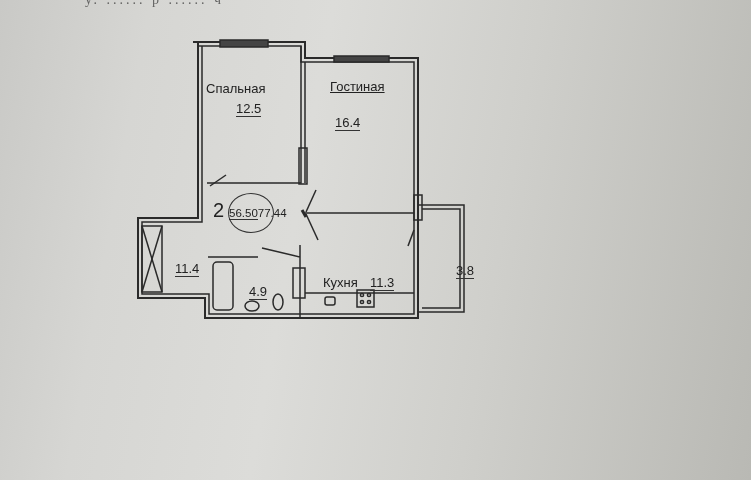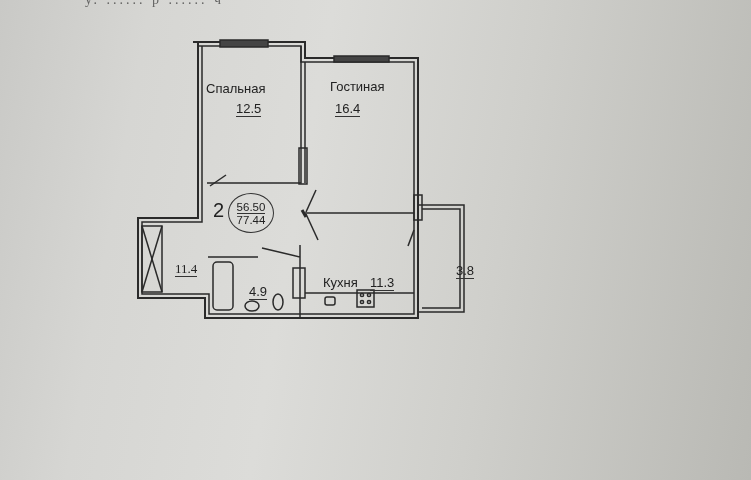--- a/index.html
+++ b/index.html
@@ -11,21 +11,21 @@
   .top-text {
     position:absolute; left:85px; top:-8px; color:#333;
     font-family: "Liberation Serif", serif; font-size:14px; letter-spacing:3px; opacity:.7;
   }
   svg.plan { position:absolute; left:0; top:0; }
   .lbl { position:absolute; color:#222; font-size:13px; line-height:1; }
   .num { border-bottom:1.5px solid #333; padding-bottom:1px; }
   .area-circle {
     position:absolute; left:228px; top:193px; width:44px; height:38px;
     border:1.5px solid #333; border-radius:50%;
-    display:flex; flex-direction:column; align-items:center; justify-content:center;
+    display:flex; flex-direction:row; align-items:center; justify-content:flex-start;
     font-size:11.5px; color:#222;
   }
   .area-circle span:first-child { border-bottom:1px solid #333; }
   .rooms-count { position:absolute; left:213px; top:199px; font-size:20px; color:#222; }
 </style>
 </head>
 <body>
 
 <div class="top-text">у. ...... р ...... ч</div>
 
@@ -66,23 +66,23 @@
     <line x1="162" y1="226" x2="142" y2="292"></line>
 
     <path d="M418 205 L464 205 L464 312 L418 312 M422 209 L460 209 L460 308 L422 308"></path>
     <rect x="414" y="195" width="8" height="25"></rect>
     <line x1="408" y1="246" x2="414" y2="230"></line>
   </g>
 </svg>
 
 <div class="lbl" style="left:206px;top:82px;">Спальная</div>
 <div class="lbl num" style="left:236px;top:102px;">12.5</div>
-<div class="lbl" style="left:330px;top:80px;">Гостиная</div>
-<div class="lbl num" style="left:335px;top:102px;">16.4</div>
-<div class="lbl num" style="left:175px;top:262px;font-family:Liberation Serif, serif;">11.4</div>
+<div class="lbl" style="left:330px;top:80px;text-decoration:underline;">Гостиная</div>
+<div class="lbl num" style="left:335px;top:116px;">16.4</div>
+<div class="lbl num" style="left:175px;top:262px;">11.4</div>
 <div class="lbl num" style="left:249px;top:262px;margin-top:23px;">4.9</div>
 <div class="lbl" style="left:323px;top:276px;">Кухня</div>
 <div class="lbl num" style="left:370px;top:276px;">11.3</div>
 <div class="lbl num" style="left:456px;top:264px;">3.8</div>
 
 <div class="rooms-count">2</div>
 <div class="area-circle">
   <span>56.50</span>
   <span>77.44</span>
 </div>

